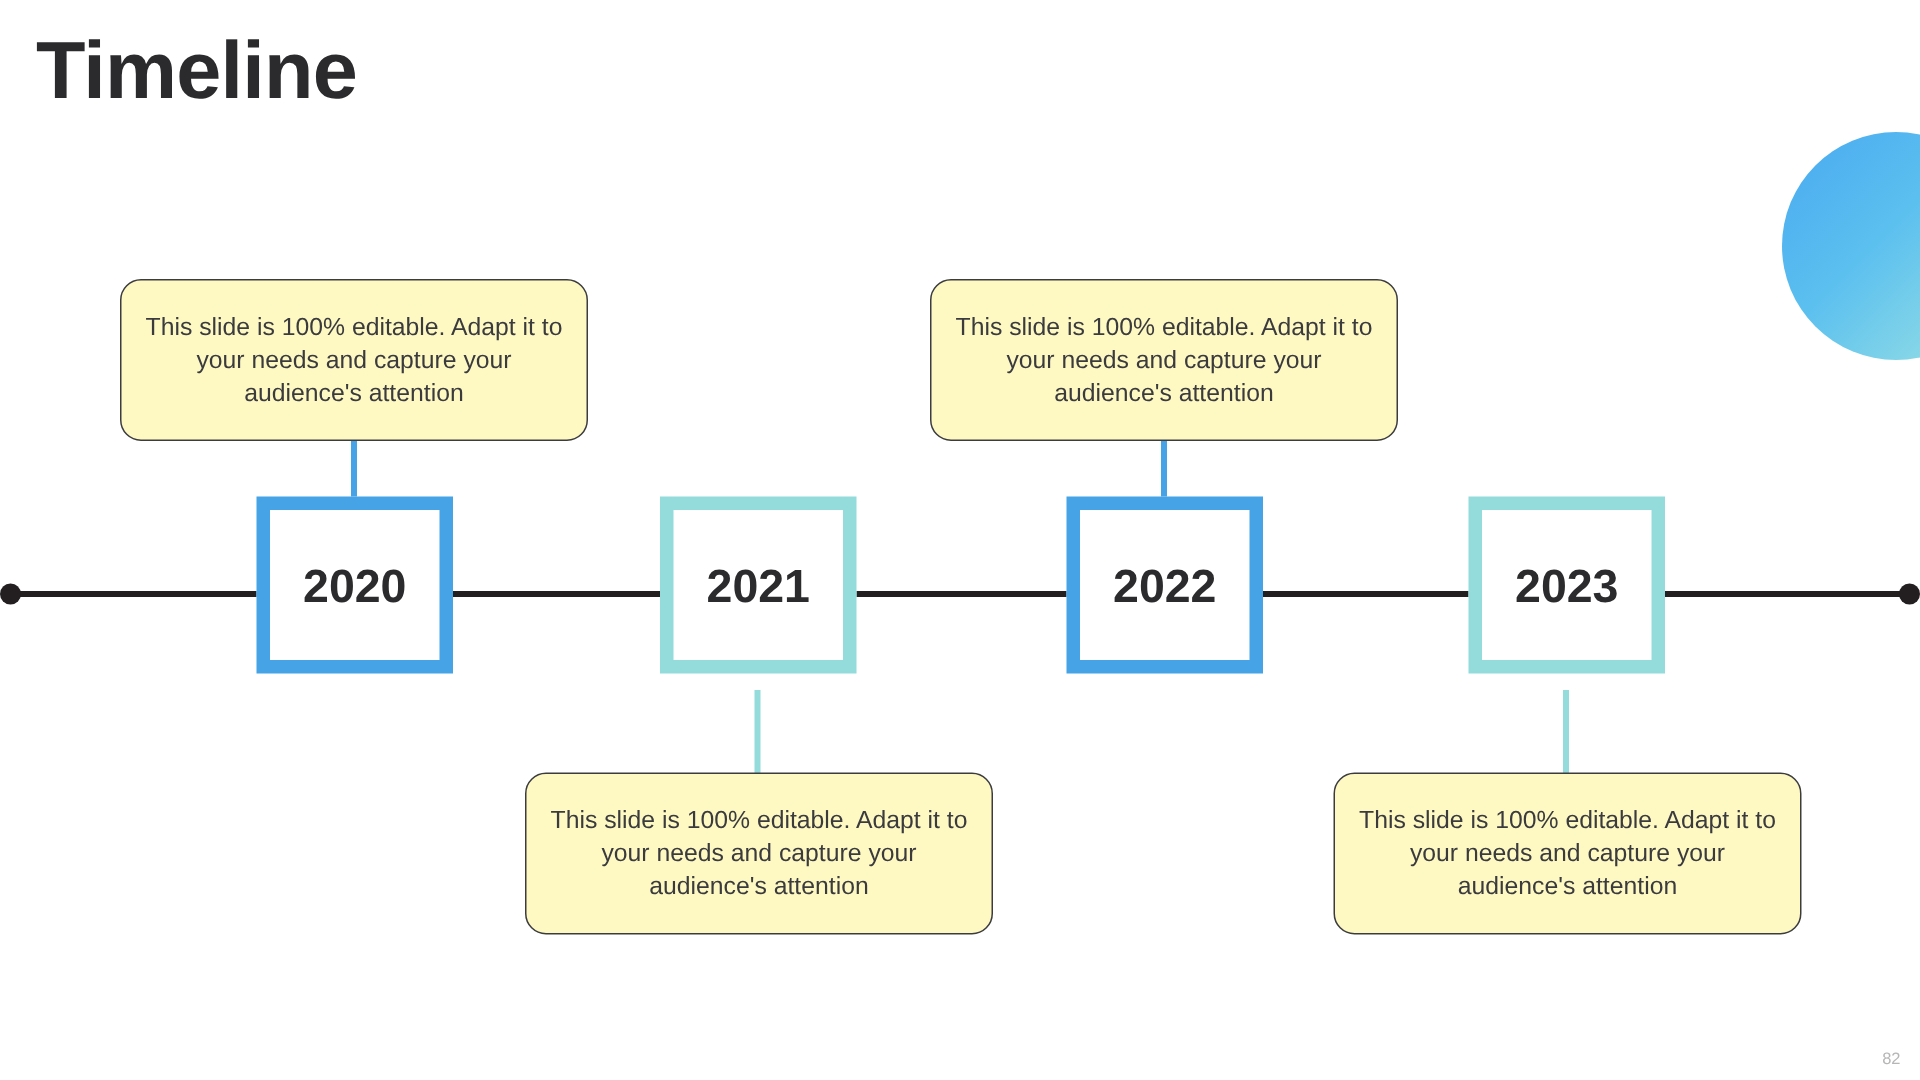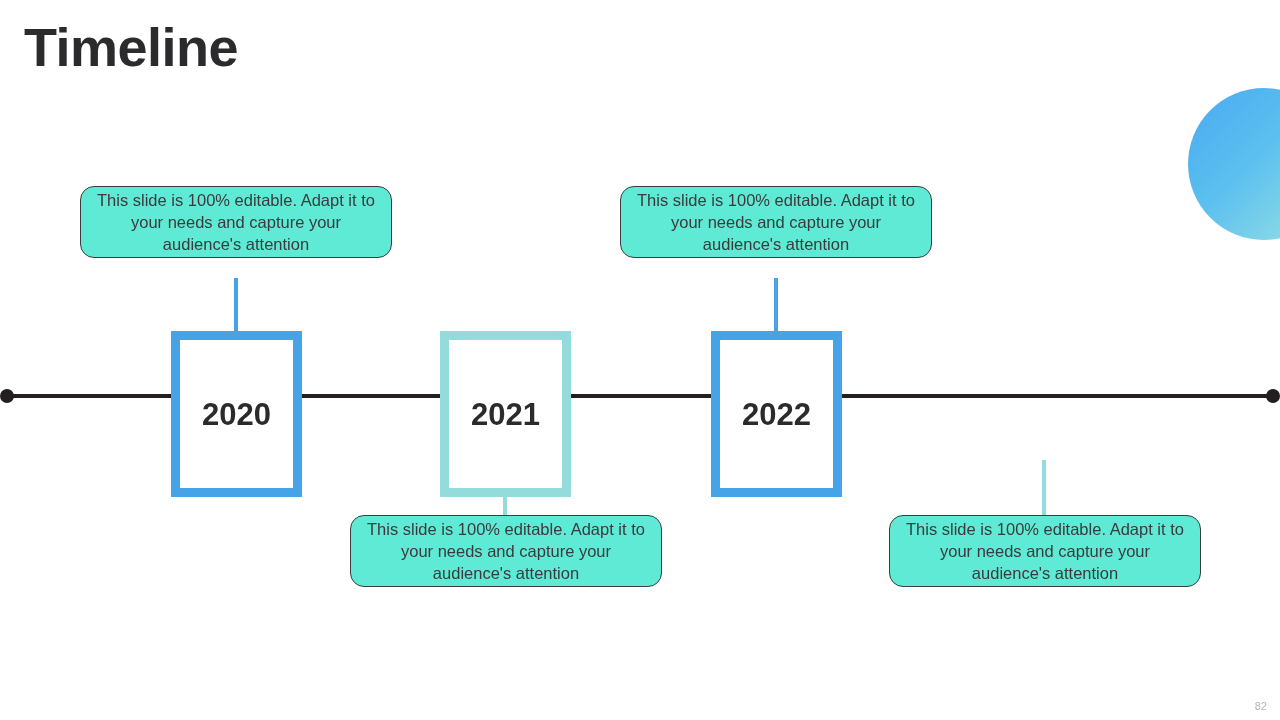--- a/index.html
+++ b/index.html
@@ -63,21 +63,21 @@
     background: #231f20;
   }
   .axis-dot.left  { left: 0px; }
   .axis-dot.right { left: 1266px; }
 
   
   .year-box {
     position: absolute;
     top: 331px;
     width: 131px;
-    height: 166px;
+    height: 118px;
     box-sizing: border-box;
     background: #ffffff;
     border: 9px solid #45a3e6;
     display: flex;
     align-items: center;
     justify-content: center;
     z-index: 3;
   }
   .year-box .year-label {
     font-size: 31px;
@@ -93,24 +93,24 @@
     position: absolute;
     width: 4px;
     z-index: 2;
   }
 
   
   .callout {
     position: absolute;
     box-sizing: border-box;
     width: 312px;
-    background: #5eead4;
+    background: #fef9c3;
     border: 1.3px solid #3c3c3f;
     border-radius: 14px;
-    padding: 2px 16px;
+    padding: 20px 16px;
     z-index: 4;
   }
   .callout .callout-text {
     display: block;
     font-size: 16.5px;
     line-height: 22px;
     color: #3b3b3e;
     text-align: center;
   }
 
@@ -154,20 +154,23 @@
   </div>
 
   <div class="callout" style="left:620px; top:186px;">
     <span class="callout-text">This slide is 100% editable. Adapt it to your needs and capture your audience's attention</span>
   </div>
   <div class="connector" style="left:774px; top:278px; height:56px; background:#45a3e6;"></div>
   <div class="year-box" style="left:711px;">
     <span class="year-label">2022</span>
   </div>
 
+  <div class="year-box accent-teal" style="left:979px;">
+    <span class="year-label">2023</span>
+  </div>
   <div class="connector" style="left:1042px; top:460px; height:58px; background:#93dcdb;"></div>
   <div class="callout" style="left:889px; top:515px;">
     <span class="callout-text">This slide is 100% editable. Adapt it to your needs and capture your audience's attention</span>
   </div>
 
   <div class="page-number">82</div>
 
 </div>
 
 </body></html>

